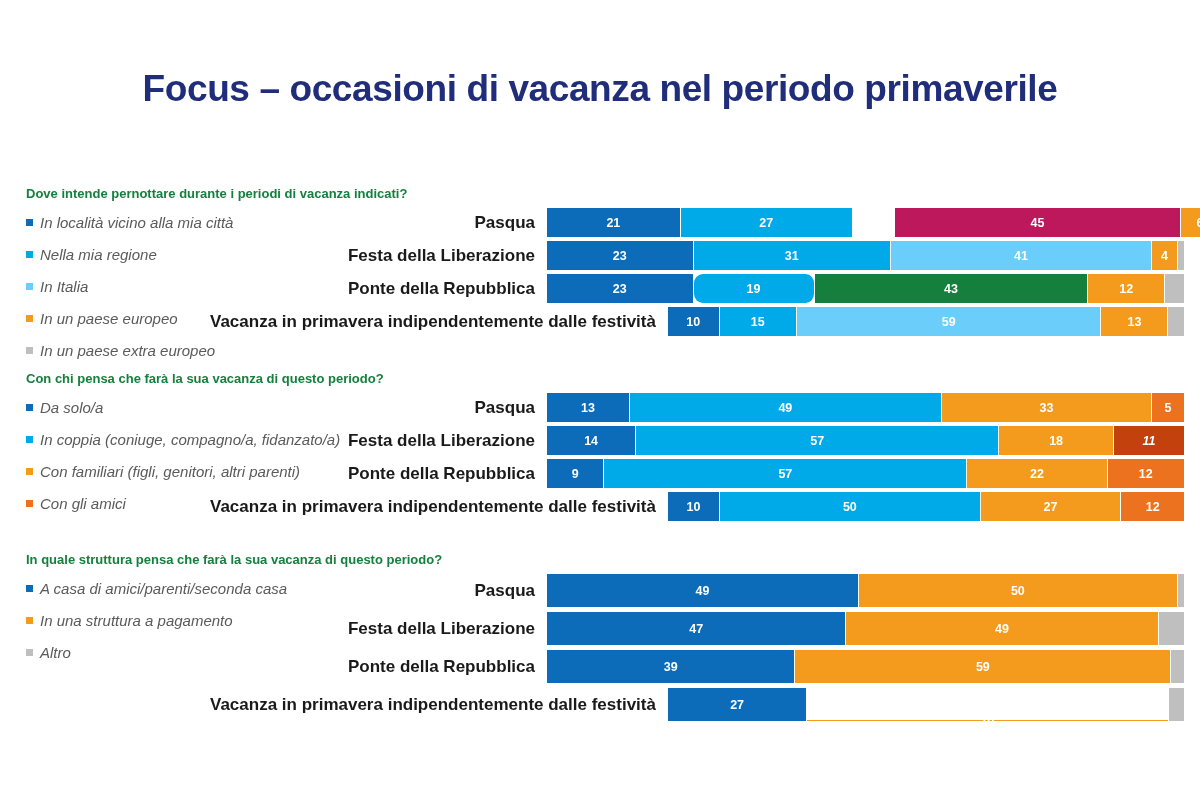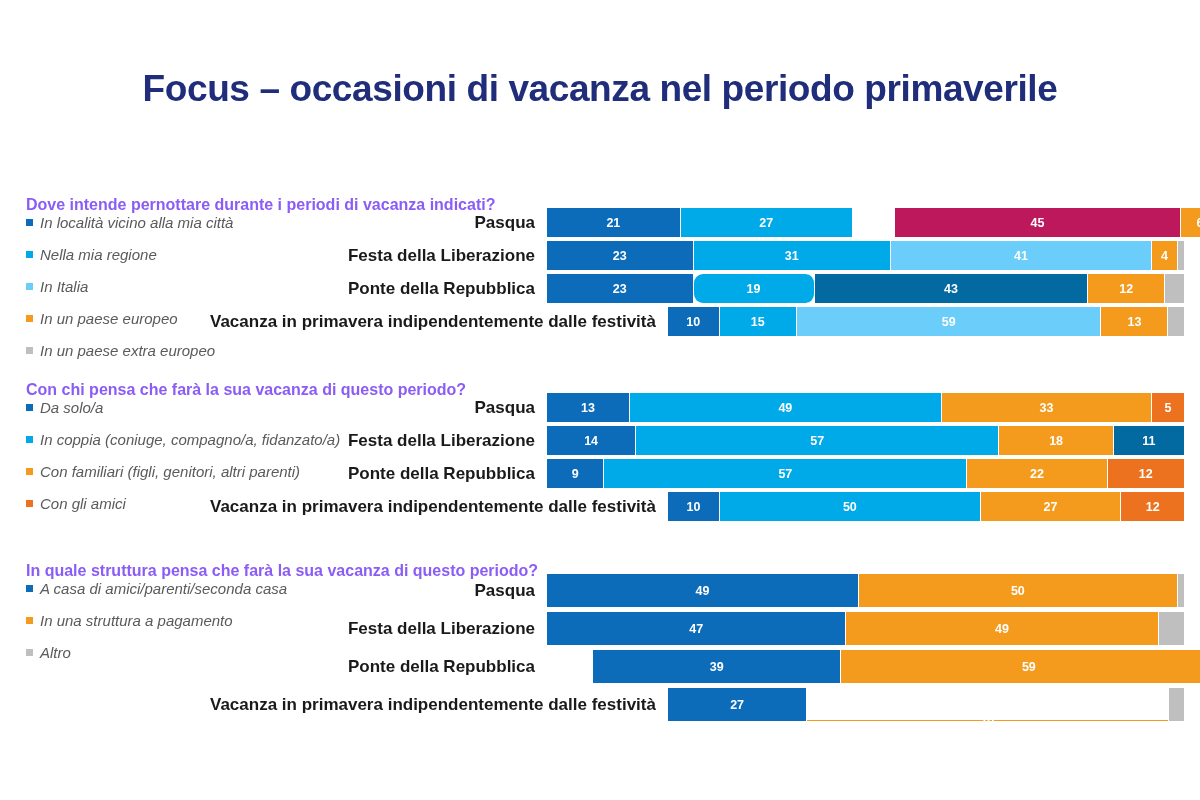--- a/index.html
+++ b/index.html
@@ -27,24 +27,24 @@
   .section{
     position:absolute;
     left:0;right:0;
   }
   #section-0{top:178px;}
   #section-1{top:363px;}
   #section-2{top:544px;}
 
   .section-question{
     position:absolute;
-    left:26px;top:18px;
-    font-size:16px;
+    left:26px;top:8px;
+    font-size:13px;
     font-weight:bold;
-    color:#8b5cf6;
+    color:#15803d;
     white-space:nowrap;
   }
 
   
   .legend{
     position:absolute;
     left:26px;
     top:34px;
     width:250px;
   }
@@ -162,21 +162,21 @@
           <div class="seg" style="flex: 0 0 41%; background: rgb(107, 205, 250);">41</div>
           <div class="seg" style="flex: 0 0 4%; background: rgb(244, 155, 29);">4</div>
           <div class="seg no-label" style="flex: 0 0 1%; background: rgb(191, 191, 191);"></div>
         </div>
       </div>
       <div class="chart-row">
         <div class="row-label">Ponte della Repubblica</div>
         <div class="row-bar">
           <div class="seg" style="flex: 0 0 23%; background: rgb(12, 108, 185);">23</div>
           <div class="seg" style="flex: 0 0 19%; background: rgb(0, 169, 232); border-radius: 9px;">19</div>
-          <div class="seg" style="flex: 0 0 43%; background: #0369a1;">43</div>
+          <div class="seg" style="flex: 0 0 43%; background: #15803d;">43</div>
           <div class="seg" style="flex: 0 0 12%; background: rgb(244, 155, 29);">12</div>
           <div class="seg no-label" style="flex: 0 0 3%; background: rgb(191, 191, 191);"></div>
         </div>
       </div>
       <div class="chart-row">
         <div class="row-label">Vacanza in primavera indipendentemente dalle festività</div>
         <div class="row-bar">
           <div class="seg" style="flex: 0 0 10%; background: rgb(12, 108, 185);">10</div>
           <div class="seg" style="flex: 0 0 15%; background: rgb(0, 169, 232);">15</div>
           <div class="seg" style="flex: 0 0 59%; background: rgb(107, 205, 250);">59</div>
@@ -215,21 +215,21 @@
           <div class="seg" style="flex: 0 0 33%; background: rgb(244, 155, 29);">33</div>
           <div class="seg" style="flex: 0 0 5%; background: rgb(237, 114, 32);">5</div>
         </div>
       </div>
       <div class="chart-row">
         <div class="row-label">Festa della Liberazione</div>
         <div class="row-bar">
           <div class="seg" style="flex: 0 0 14%; background: rgb(12, 108, 185);">14</div>
           <div class="seg" style="flex: 0 0 57%; background: rgb(0, 169, 232);">57</div>
           <div class="seg" style="flex: 0 0 18%; background: rgb(244, 155, 29);">18</div>
-          <div class="seg" style="flex: 0 0 11%; background: #0369a1;">11</div>
+          <div class="seg" style="flex: 0 0 11%; background: #c2410c; font-style: italic;">11</div>
         </div>
       </div>
       <div class="chart-row">
         <div class="row-label">Ponte della Repubblica</div>
         <div class="row-bar">
           <div class="seg" style="flex: 0 0 9%; background: rgb(12, 108, 185);">9</div>
           <div class="seg" style="flex: 0 0 57%; background: rgb(0, 169, 232);">57</div>
           <div class="seg" style="flex: 0 0 22%; background: rgb(244, 155, 29);">22</div>
           <div class="seg" style="flex: 0 0 12%; background: rgb(237, 114, 32);">12</div>
         </div>
@@ -274,21 +274,21 @@
         <div class="row-label">Festa della Liberazione</div>
         <div class="row-bar">
           <div class="seg" style="flex: 0 0 47%; background: rgb(12, 108, 185);">47</div>
           <div class="seg" style="flex: 0 0 49%; background: rgb(244, 155, 29);">49</div>
           <div class="seg no-label" style="flex: 0 0 4%; background: rgb(191, 191, 191);"></div>
         </div>
       </div>
       <div class="chart-row">
         <div class="row-label">Ponte della Repubblica</div>
         <div class="row-bar">
-          <div class="seg" style="flex: 0 0 39%; background: rgb(12, 108, 185); margin-left: 46px;">39</div>
+          <div class="seg" style="flex: 0 0 39%; background: rgb(12, 108, 185);">39</div>
           <div class="seg" style="flex: 0 0 59%; background: rgb(244, 155, 29);">59</div>
           <div class="seg no-label" style="flex: 0 0 2%; background: rgb(191, 191, 191);"></div>
         </div>
       </div>
       <div class="chart-row">
         <div class="row-label">Vacanza in primavera indipendentemente dalle festività</div>
         <div class="row-bar">
           <div class="seg" style="flex: 0 0 27%; background: rgb(12, 108, 185);">27</div>
           <div class="seg" style="flex: 0 0 70%; background: rgb(244, 155, 29); margin-top: 32px;">70</div>
           <div class="seg no-label" style="flex: 0 0 3%; background: rgb(191, 191, 191);"></div>

